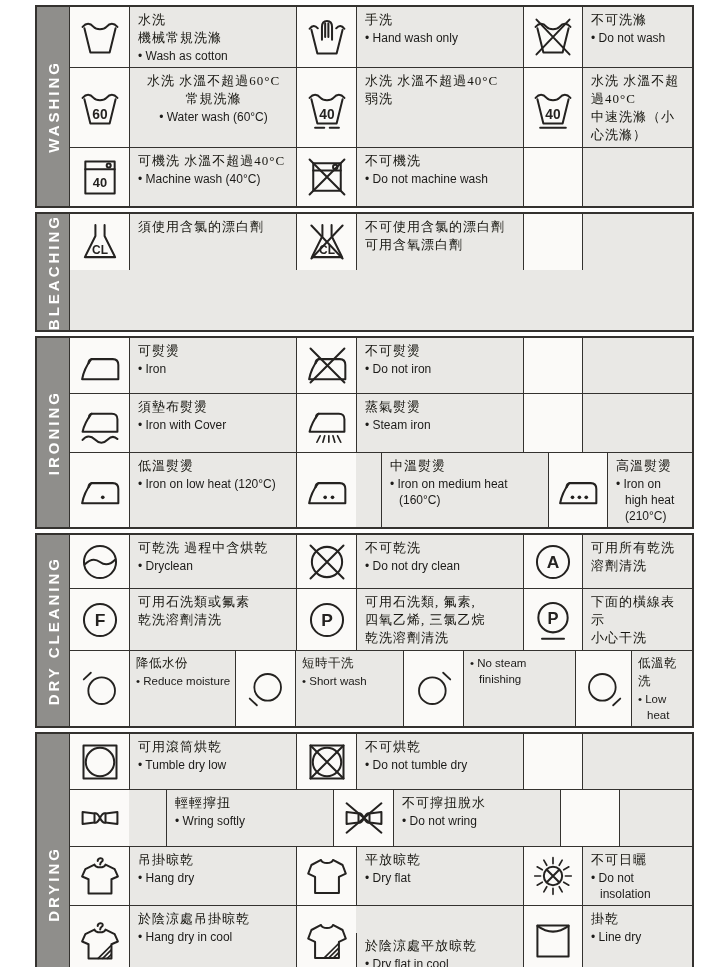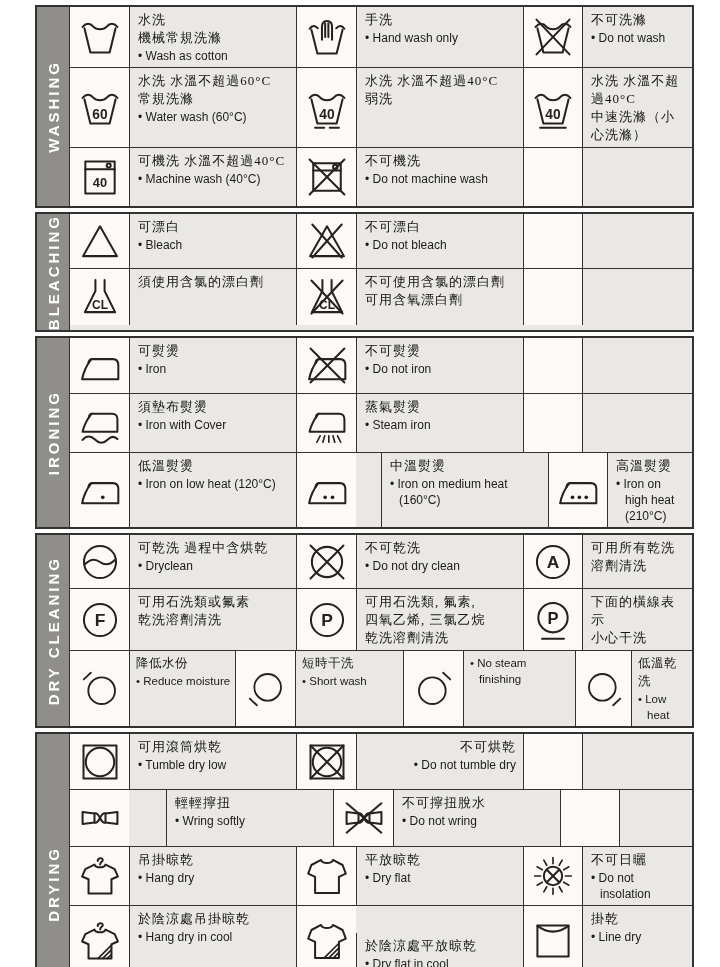--- a/index.html
+++ b/index.html
@@ -78,21 +78,21 @@
             </div>
           </div>
           <div class="row" style="min-height: 59px;">
             <div class="icon-cell" style="width: 59px; flex: 0 0 59px;">
               <svg viewBox="0 0 48 48" class="sym" fill="none" stroke="#242220" stroke-width="2.2" stroke-linecap="round" stroke-linejoin="round">
                 <path d="M5,13 C9,8.5 13,8.5 17,13 C20,16.5 28,16.5 31,13 C35,8.5 39,8.5 43,13"></path>
                 <path d="M7,14.5 L13.5,41 H34.5 L41,14.5"></path>
                 <text x="24" y="36" font-size="15" font-weight="bold" text-anchor="middle" fill="#242220" stroke="none" font-family="Liberation Sans,sans-serif">60</text>
               </svg>
             </div>
-            <div class="text-cell" style="width: 151px; flex: 0 0 151px;">
+            <div class="text-cell" style="width: 151px; flex: 0 0 151px; text-align: center;">
               <span class="line zh">水洗 水溫不超過60°C</span>
               <span class="line zh">常規洗滌</span>
               <span class="line en">• Water wash (60°C)</span>
             </div>
             <div class="icon-cell" style="width: 59px; flex: 0 0 59px;">
               <svg viewBox="0 0 48 48" class="sym" fill="none" stroke="#242220" stroke-width="2.2" stroke-linecap="round" stroke-linejoin="round">
                 <path d="M5,13 C9,8.5 13,8.5 17,13 C20,16.5 28,16.5 31,13 C35,8.5 39,8.5 43,13"></path>
                 <path d="M7,14.5 L13.5,41 H34.5 L41,14.5"></path>
                 <text x="24" y="36" font-size="15" font-weight="bold" text-anchor="middle" fill="#242220" stroke="none" font-family="Liberation Sans,sans-serif">40</text>
                 <path d="M11,45.5 H21 M27,45.5 H37"></path>
@@ -143,43 +143,20 @@
             <div class="icon-cell" style="width: 58px; flex: 0 0 58px;"></div>
             <div class="text-cell grow"></div>
           </div>
         </div>
       </div>
       <div class="section">
         <div class="sidebar">
           <span class="sidebar-label">BLEACHING</span>
         </div>
         <div class="rows">
-          <div class="row" style="min-height: 54px;">
-            <div class="icon-cell" style="width: 59px; flex: 0 0 59px;">
-              <svg viewBox="0 0 48 48" class="sym" fill="none" stroke="#242220" stroke-width="2.2" stroke-linecap="round" stroke-linejoin="round">
-                <path d="M24,8 L42.5,40.5 H5.5 Z"></path>
-              </svg>
-            </div>
-            <div class="text-cell" style="width: 151px; flex: 0 0 151px;">
-              <span class="line zh">可漂白</span>
-              <span class="line en">• Bleach</span>
-            </div>
-            <div class="icon-cell" style="width: 59px; flex: 0 0 59px;">
-              <svg viewBox="0 0 48 48" class="sym" fill="none" stroke="#242220" stroke-width="2.2" stroke-linecap="round" stroke-linejoin="round">
-                <path d="M24,8 L42.5,40.5 H5.5 Z"></path>
-                <path d="M8,6 L40,42 M40,6 L8,42"></path>
-              </svg>
-            </div>
-            <div class="text-cell" style="width: 151px; flex: 0 0 151px;">
-              <span class="line zh">不可漂白</span>
-              <span class="line en">• Do not bleach</span>
-            </div>
-            <div class="icon-cell" style="width: 58px; flex: 0 0 58px;"></div>
-            <div class="text-cell grow"></div>
-          </div>
           <div class="row" style="min-height: 56px;">
             <div class="icon-cell" style="width: 59px; flex: 0 0 59px;">
               <svg viewBox="0 0 48 48" class="sym" fill="none" stroke="#242220" stroke-width="2.2" stroke-linecap="round" stroke-linejoin="round">
                 <path d="M19,5.5 V13 M29,5.5 V13 M19,13 V17.5 L7.5,40.5 H40.5 L29,17.5 V13"></path>
                 <text x="24" y="37" font-size="13" font-weight="bold" text-anchor="middle" fill="#242220" stroke="none" font-family="Liberation Sans,sans-serif">CL</text>
               </svg>
             </div>
             <div class="text-cell" style="width: 151px; flex: 0 0 151px;">
               <span class="line zh">須使用含氯的漂白劑</span>
             </div>
@@ -424,21 +401,21 @@
               <span class="line zh">可用滾筒烘乾</span>
               <span class="line en">• Tumble dry low</span>
             </div>
             <div class="icon-cell" style="width: 59px; flex: 0 0 59px;">
               <svg viewBox="0 0 48 48" class="sym" fill="none" stroke="#242220" stroke-width="2.2" stroke-linecap="round" stroke-linejoin="round">
                 <rect x="6" y="6" width="36" height="36"></rect>
                 <circle cx="24" cy="24" r="15.5"></circle>
                 <path d="M6,6 L42,42 M42,6 L6,42"></path>
               </svg>
             </div>
-            <div class="text-cell" style="width: 151px; flex: 0 0 151px; text-align: right;">
+            <div class="text-cell" style="width: 151px; flex: 0 0 151px;">
               <span class="line zh">不可烘乾</span>
               <span class="line en">• Do not tumble dry</span>
             </div>
             <div class="icon-cell" style="width: 58px; flex: 0 0 58px;"></div>
             <div class="text-cell grow"></div>
           </div>
           <div class="row" style="min-height: 56px;">
             <div class="icon-cell" style="width: 59px; flex: 0 0 59px;">
               <svg viewBox="0 0 48 48" class="sym" fill="none" stroke="#242220" stroke-width="2.2" stroke-linecap="round" stroke-linejoin="round">
                 <path d="M5,17.5 L18,19 L18,29 L5,30.5 Z"></path>

